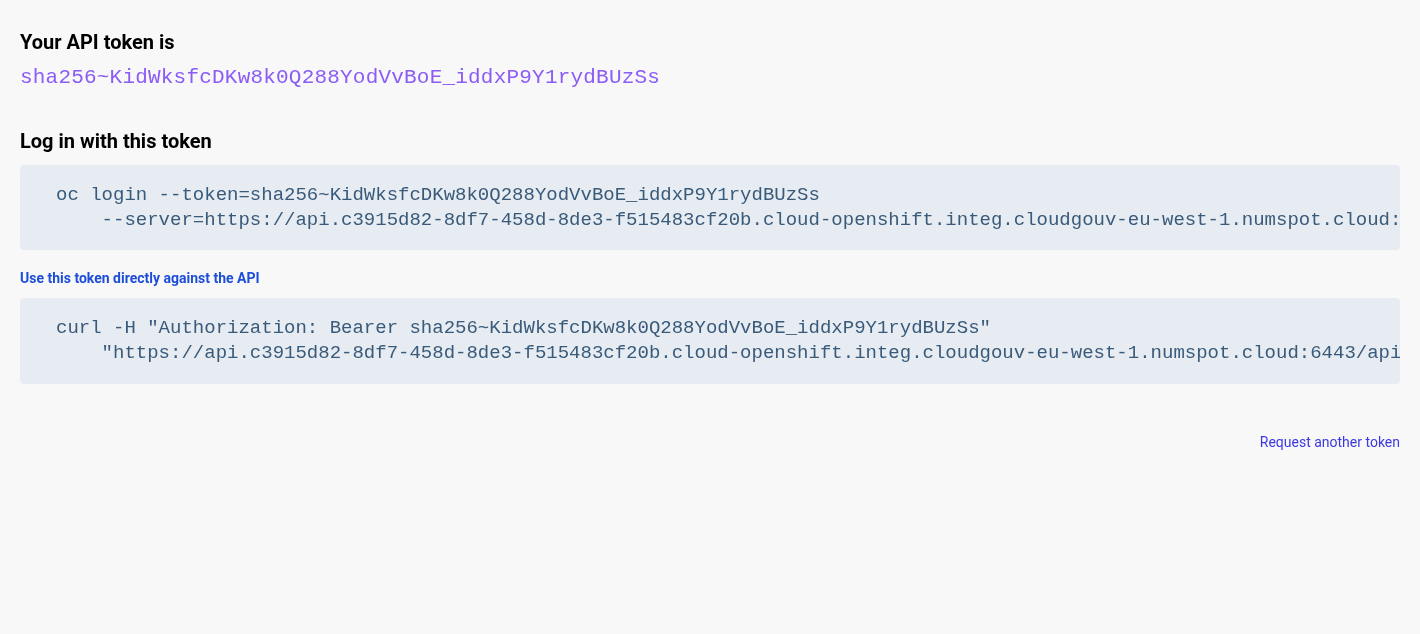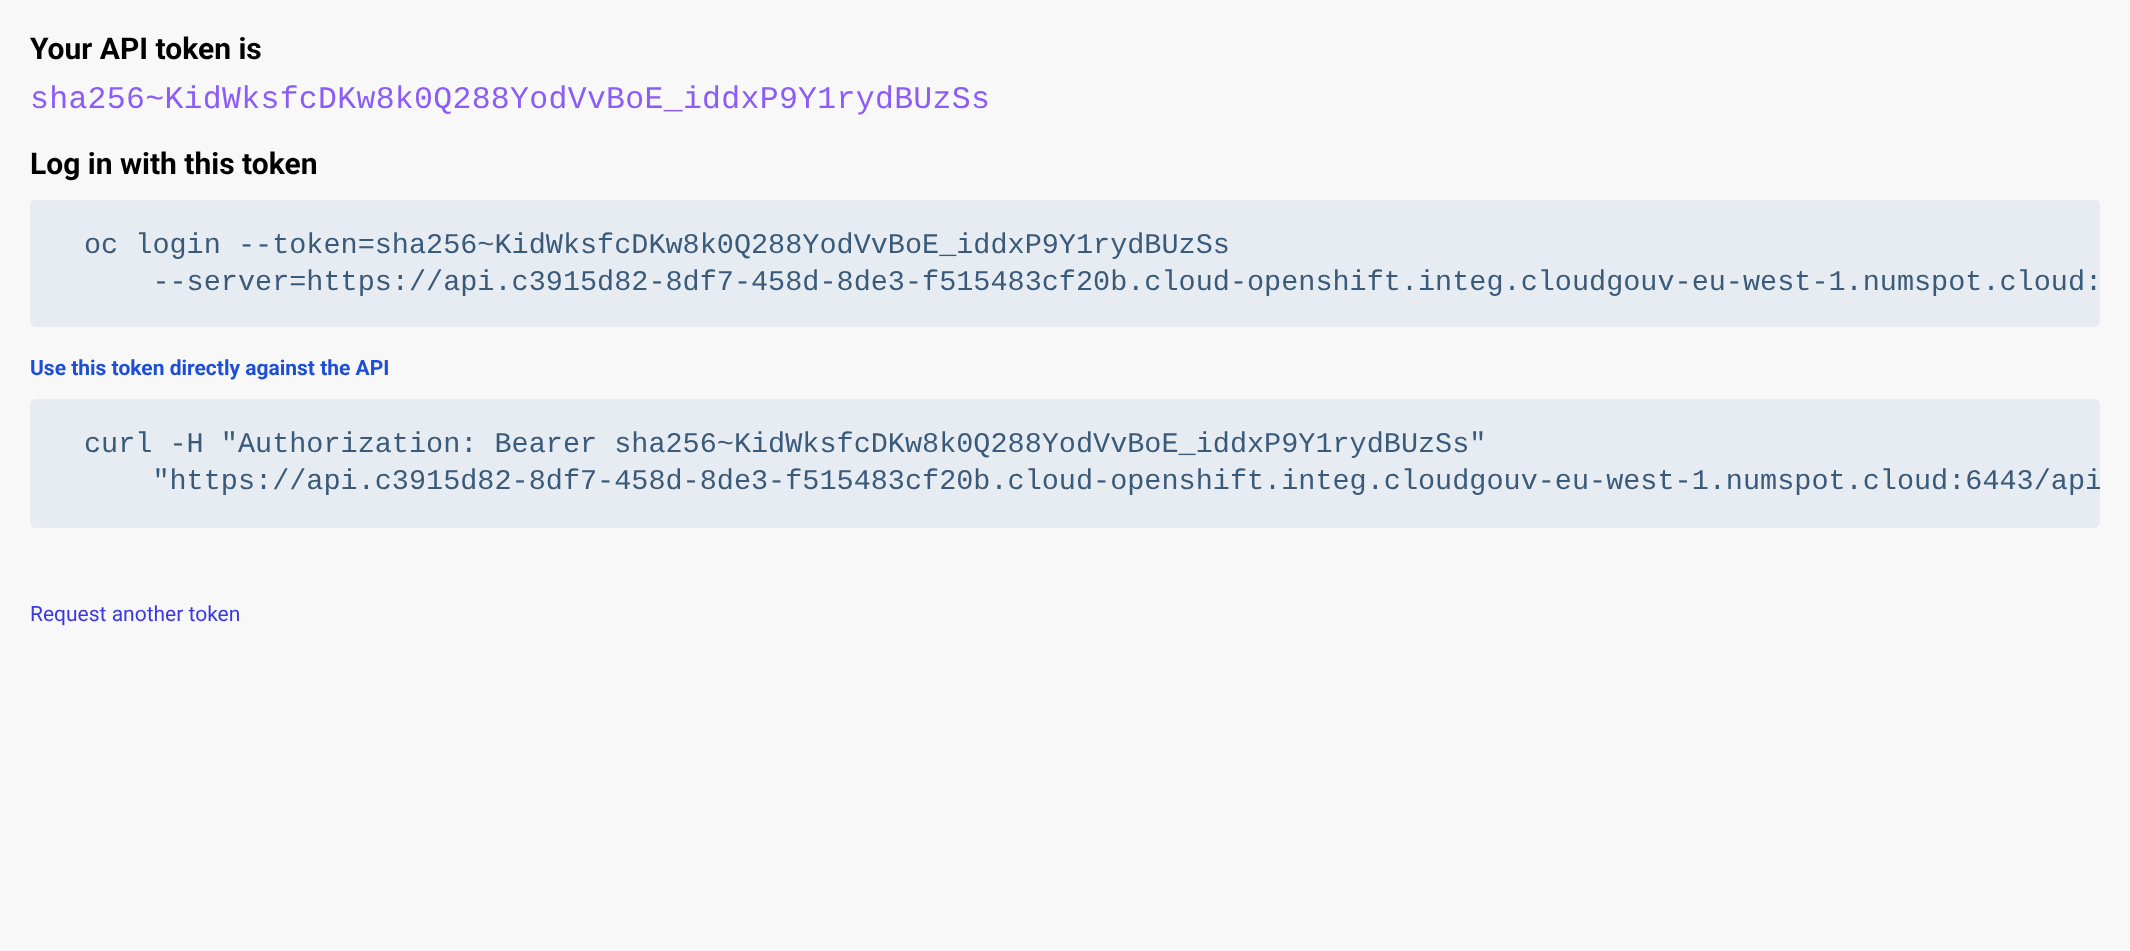--- a/index.html
+++ b/index.html
@@ -12,23 +12,24 @@
       background-color: #f8f8f8;
       padding: 20px;
       width: 1420px;
       min-height: 634px;
     }
     h2 {
       font-size: 20px;
       font-weight: 700;
       color: #000;
       margin-bottom: 12px;
+      margin-top: 10px;
     }
     h2.section-heading {
-      margin-top: 18px;
+      margin-top: 40px;
     }
     .token-value {
       font-family: "SF Mono", Monaco, Menlo, Consolas, "Courier New", monospace;
       font-size: 21px;
       color: #8b5cf6;
       margin-bottom: 10px;
       letter-spacing: 0.2px;
     }
     .sub-heading {
       font-size: 14px;
@@ -43,20 +44,21 @@
       padding: 18px 36px;
       font-family: "SF Mono", Monaco, Menlo, Consolas, "Courier New", monospace;
       font-size: 19px;
       line-height: 1.3;
       color: #3a5a7a;
       white-space: pre;
       overflow-x: auto;
     }
     .links-section {
       margin-top: 50px;
+      text-align: right;
     }
     .link-item {
       display: block;
       color: #3a39e0;
       font-size: 14px;
       text-decoration: none;
       margin-bottom: 16px;
       cursor: pointer;
     }
   </style>

